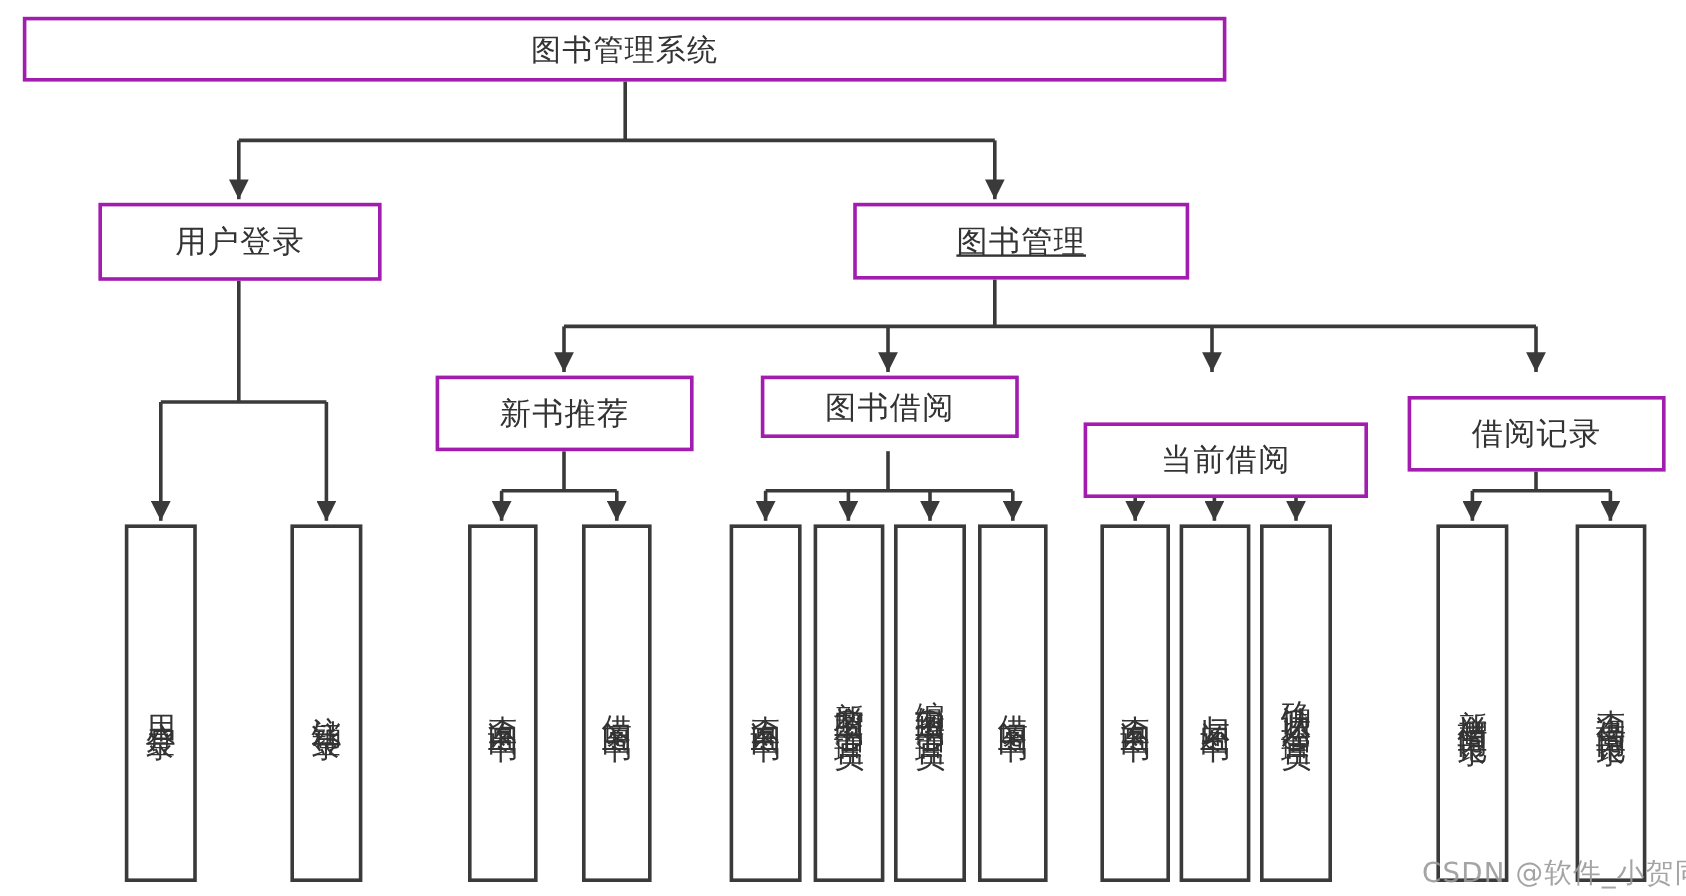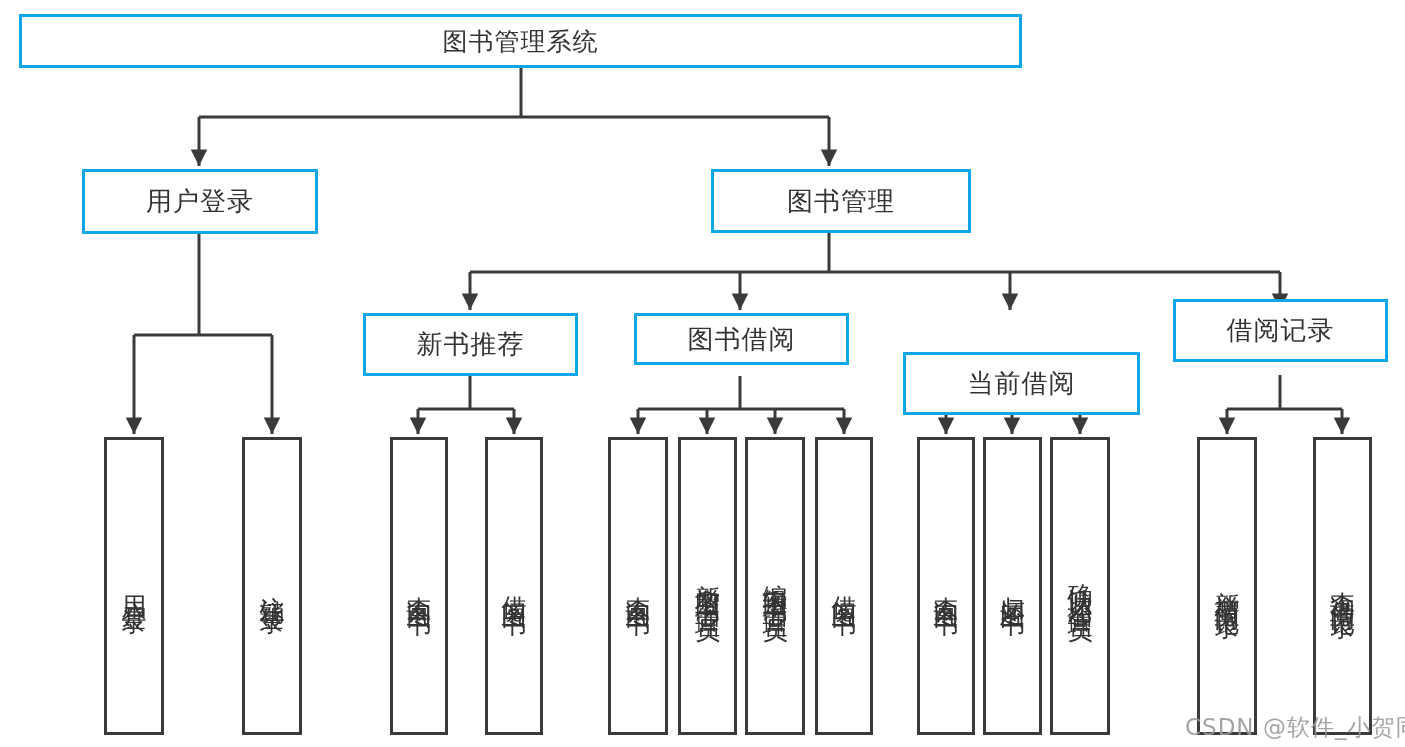--- a/index.html
+++ b/index.html
@@ -7,21 +7,21 @@
     position:relative;
     width:1405px;height:747px;
     overflow:hidden;
     font-family:"DejaVu Sans",sans-serif;
     color:#333333;
   }
   #connector-svg{position:absolute;left:0;top:0;z-index:1;}
   .hbox{
     position:absolute;
     box-sizing:border-box;
-    border:3px solid #0ea5e9;
+    border:3px solid #a21caf;
     background:#ffffff;
     display:flex;align-items:center;justify-content:center;
     font-size:25px;
     letter-spacing:1px;
     z-index:2;
     white-space:nowrap;
   }
   .lvl{font-size:26px;}
   .vbox{
     position:absolute;
@@ -99,26 +99,26 @@
     <path d="M1280 375 L1280 409"></path>
     <path d="M1227 409 L1342 409"></path>
     <path d="M1227 409 L1227 434" marker-end="url(#arrow)"></path>
     <path d="M1342 409 L1342 434" marker-end="url(#arrow)"></path>
   </g>
 </svg>
 
 <div class="hbox" style="left:19px;top:14px;width:1003px;height:54px;">图书管理系统</div>
 
 <div class="hbox lvl" style="left:82px;top:169px;width:236px;height:65px;">用户登录</div>
-<div class="hbox lvl" style="left:711px;top:169px;width:260px;height:64px;">图书管理</div>
+<div class="hbox lvl" style="left:711px;top:169px;width:280px;height:64px;text-decoration:underline;">图书管理</div>
 
 <div class="hbox lvl" style="left:363px;top:313px;width:215px;height:63px;text-align:center;">新书推荐</div>
 <div class="hbox lvl" style="left:634px;top:313px;width:215px;height:52px;">图书借阅</div>
 <div class="hbox lvl" style="left:903px;top:313px;width:237px;height:63px;margin-top:39px;">当前借阅</div>
-<div class="hbox lvl" style="left:1173px;top:299px;width:215px;height:63px;">借阅记录</div>
+<div class="hbox lvl" style="left:1173px;top:330px;width:215px;height:63px;">借阅记录</div>
 
 <div class="vbox" style="left:104px;width:60px;">
   <span>用户登录</span>
   </div>
 <div class="vbox" style="left:242px;width:60px;">
   <span>注销登录</span>
   </div>
 <div class="vbox" style="left:390px;width:58px;">
   <span>查询图书</span>
   </div>

